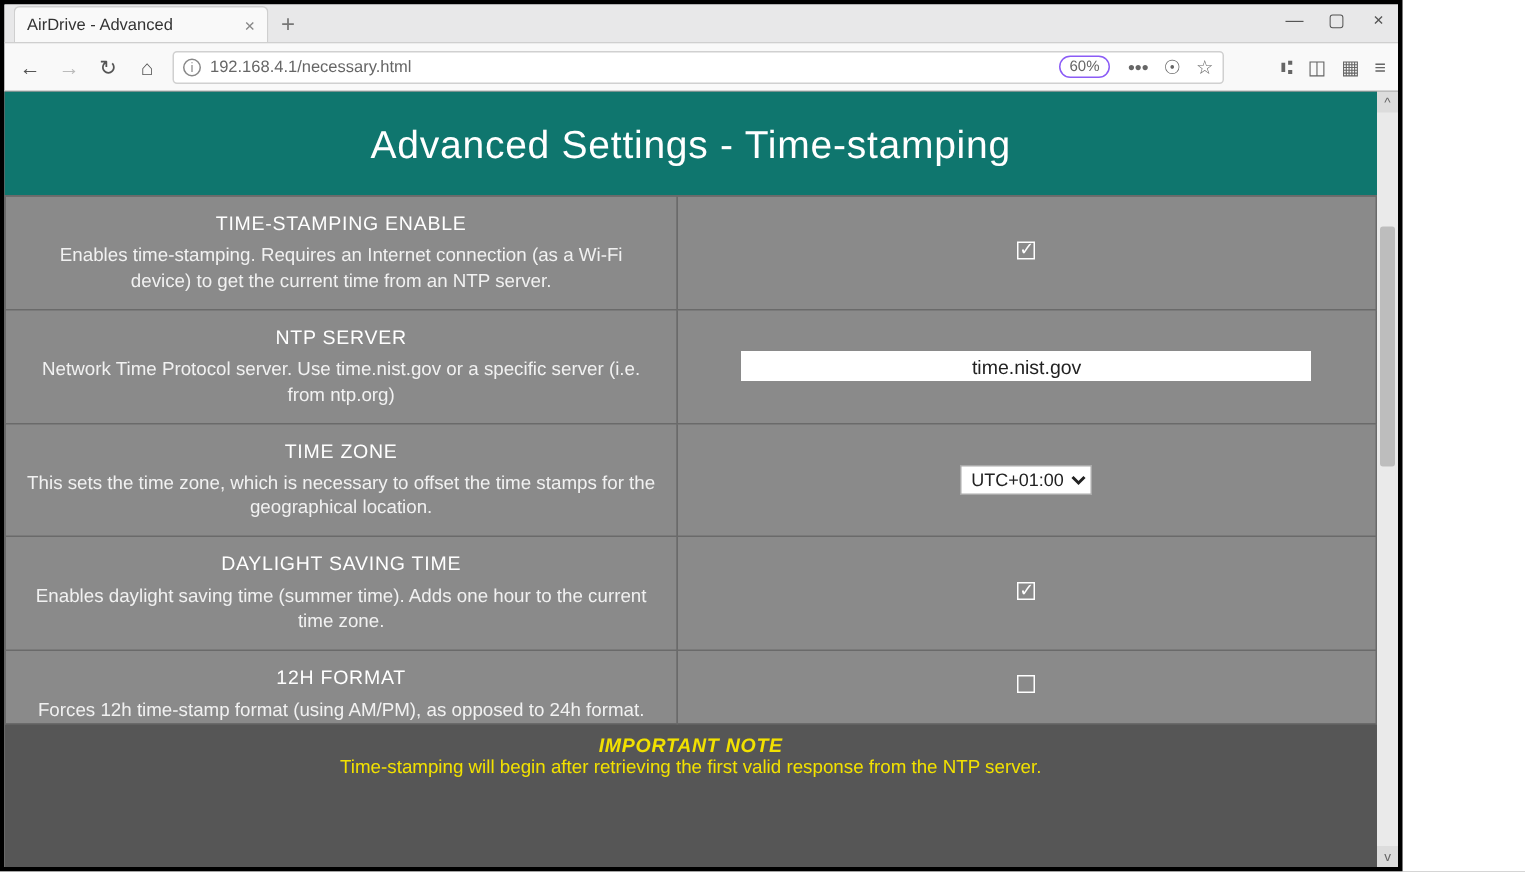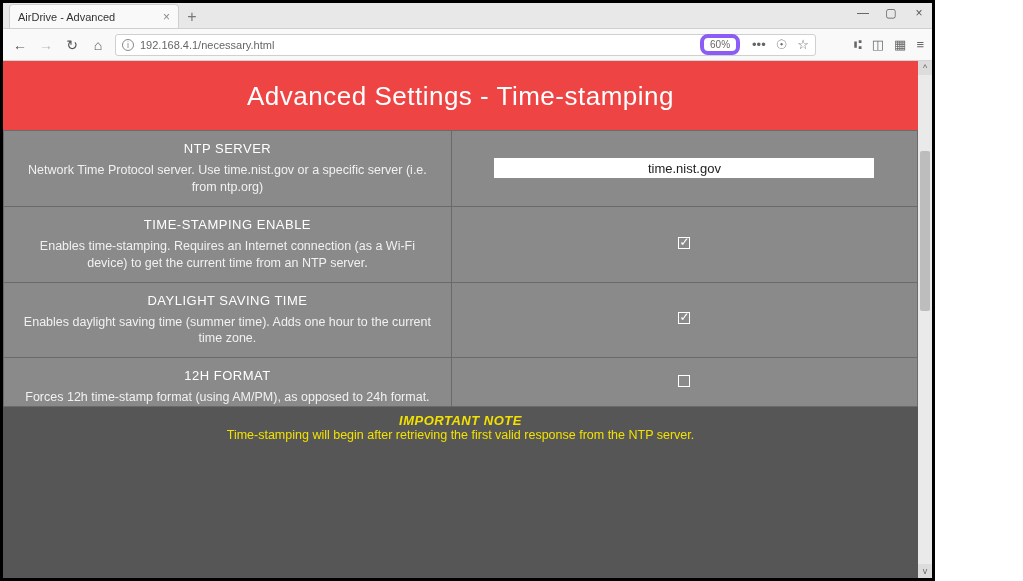--- a/index.html
+++ b/index.html
@@ -12,36 +12,36 @@
   .tab-close { margin-left: auto; font-size: 12px; color: #888; cursor: pointer; }
   .new-tab { width: 26px; text-align: center; font-size: 16px; color: #777; cursor: pointer; padding-bottom: 2px; }
   .win-controls { position: absolute; right: 6px; top: 3px; display: flex; gap: 14px; font-size: 12px; color: #555; }
   .win-controls span { cursor: pointer; width: 14px; text-align: center; }
 
   .addr-bar { height: 32px; background: #f9f9f9; border-bottom: 1px solid #d4d4d4; display: flex; align-items: center; padding: 0 8px; gap: 8px; }
   .nav-btn { width: 18px; text-align: center; font-size: 14px; color: #555; cursor: pointer; }
   .nav-btn.disabled { color: #bbb; }
   .url-box { flex: 1; height: 22px; border: 1px solid #d0d0d0; border-radius: 3px; background: #fff; display: flex; align-items: center; padding: 0 6px; font-size: 11px; color: #666; gap: 6px; }
   .info-icn { width: 12px; height: 12px; border: 1px solid #888; border-radius: 50%; font-size: 9px; display: flex; align-items: center; justify-content: center; color: #888; }
-  .zoom-badge { font-size: 10px; color: #666; border: 4px solid #8b5cf6; border-radius: 8px; padding: 1px 6px; margin-left: 6px; }
+  .zoom-badge { font-size: 10px; color: #666; border: 1px solid #8b5cf6; border-radius: 8px; padding: 1px 6px; margin-left: 6px; }
   .right-icons { display: flex; align-items: center; gap: 10px; font-size: 13px; color: #666; margin-left: 6px; }
   .right-icons span { cursor: pointer; }
   .far-right-icons { display: flex; align-items: center; gap: 10px; font-size: 13px; color: #666; margin-left: 30px; }
   .far-right-icons span { cursor: pointer; }
 
   
   .viewport { position: absolute; top: 58px; left: 0; right: 0; bottom: 0; background: #565656; overflow: hidden; }
   .scrollbar { position: absolute; right: 0; top: 0; bottom: 0; width: 14px; background: #eaeaea; }
   .scroll-up, .scroll-dn { position: absolute; left: 0; right: 0; height: 14px; background: #dcdcdc; font-size: 9px; color: #666; display: flex; align-items: center; justify-content: center; cursor: pointer; }
   .scroll-up { top: 0; } .scroll-dn { bottom: 0; }
   .scroll-thumb { position: absolute; left: 2px; right: 2px; top: 90px; height: 160px; background: #bdbdbd; border-radius: 2px; }
 
   .content { position: absolute; left: 0; right: 14px; top: 0; bottom: 0; }
 
-  .page-title-band { background: #ef4444; text-align: center; padding: 20px 12px 18px; }
+  .page-title-band { background: #0f766e; text-align: center; padding: 20px 12px 18px; }
   .page-title-band h1 { color: #fff; font-weight: 400; font-size: 26px; letter-spacing: .5px; }
 
   .settings-table { width: 100%; border-collapse: collapse; }
   .settings-table td { background: #8a8a8a; color: #fff; border: 1px solid #6a6a6a; vertical-align: middle; padding: 10px 14px; font-size: 13px; }
   .settings-table td.labelcell { width: 49%; text-align: center; }
   .settings-table td.ctrlcell { width: 51%; text-align: center; }
   .row-title { font-size: 13px; letter-spacing: .5px; margin-bottom: 6px; display: block; }
   .row-desc { font-size: 12.5px; color: #f1f1f1; line-height: 1.35; display: block; }
 
   .chk { width: 12px; height: 12px; display: inline-block; border: 1px solid #fff; background: transparent; position: relative; cursor: pointer; }
@@ -100,34 +100,45 @@
     <div class="content">
 
       <div class="page-title-band">
         <h1>Advanced Settings - Time-stamping</h1>
       </div>
 
       <table class="settings-table">
         <tbody>
             <tr>
           <td class="labelcell">
+            <span class="row-title">TIME-STAMPING ENABLE</span>
+            <span class="row-desc">Enables time-stamping. Requires an Internet connection (as a Wi-Fi device) to get the current time from an NTP server.</span>
+          </td>
+          <td class="ctrlcell">
+            <span class="chk checked"></span>
+          </td>
+        </tr>
+        <tr>
+          <td class="labelcell">
             <span class="row-title">NTP SERVER</span>
             <span class="row-desc">Network Time Protocol server. Use time.nist.gov or a specific server (i.e. from ntp.org)</span>
           </td>
           <td class="ctrlcell">
             <input class="txt-input" type="text" value="time.nist.gov" style="">
           </td>
         </tr>
         <tr>
           <td class="labelcell">
-            <span class="row-title">TIME-STAMPING ENABLE</span>
-            <span class="row-desc">Enables time-stamping. Requires an Internet connection (as a Wi-Fi device) to get the current time from an NTP server.</span>
+            <span class="row-title">TIME ZONE</span>
+            <span class="row-desc">This sets the time zone, which is necessary to offset the time stamps for the geographical location.</span>
           </td>
           <td class="ctrlcell">
-            <span class="chk checked"></span>
+            <select class="sel">
+              <option>UTC+01:00</option>
+            </select>
           </td>
         </tr>
         <tr>
           <td class="labelcell">
             <span class="row-title">DAYLIGHT SAVING TIME</span>
             <span class="row-desc">Enables daylight saving time (summer time). Adds one hour to the current time zone.</span>
           </td>
           <td class="ctrlcell">
             <span class="chk checked"></span>
           </td>

